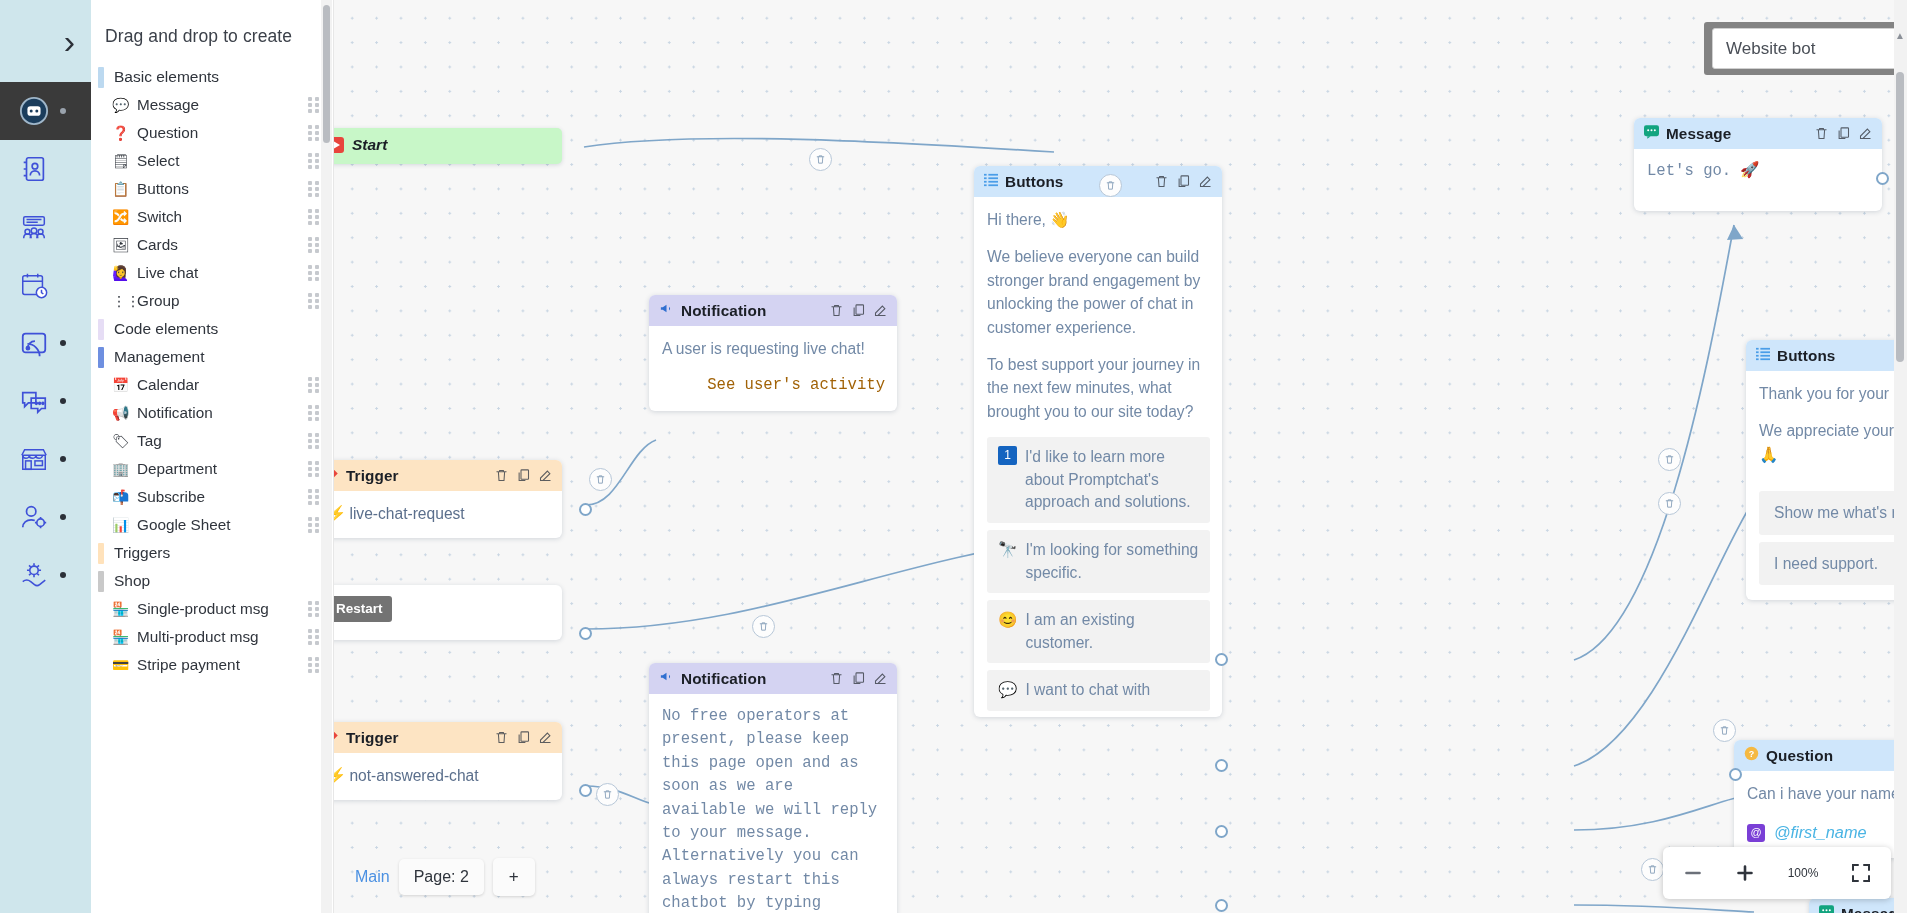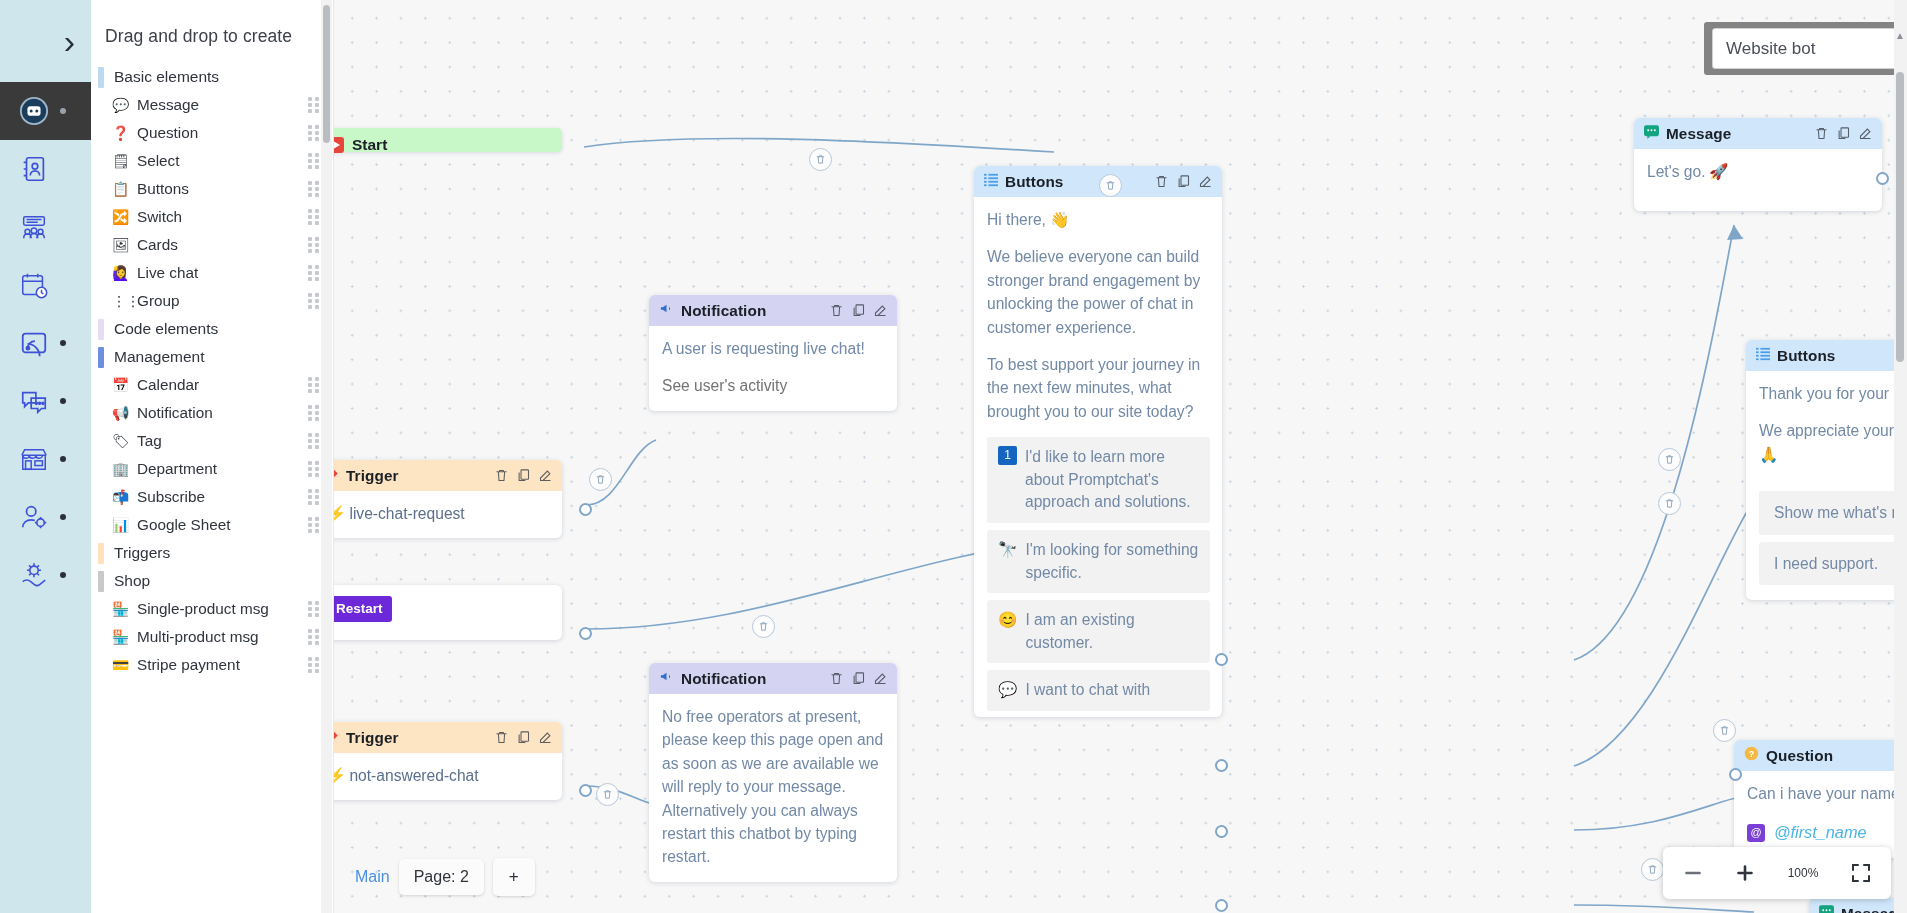--- a/index.html
+++ b/index.html
@@ -105,21 +105,21 @@
   }
   .node-hd{
     display:flex; align-items:center; height:31px; padding:0 9px 0 10px;
     border-radius:6px 6px 0 0; gap:7px;
   }
   .node-hd .ttl{ font-weight:bold; font-size:15.3px; color:#1b1f26; flex:1; letter-spacing:.1px;}
   .node-hd .hic{ font-size:0; cursor:pointer; opacity:.82; }
   .node-hd .hic svg{ display:block; }
   .node-bd{ padding:11px 12px 13px 13px; color:#7289a6; line-height:1.50; }
   .node-bd p{ margin:0 0 14px; }
-  .node-bd p:last-child{ margin-bottom:0; }
+  .node-bd p:last-child{ margin-bottom:0;font-family:Liberation Mono, monospace; }
 
   .hd-blue{ background:#cfe6fb; }
   .hd-purple{ background:#d4d3f2; }
   .hd-orange{ background:#fde4c3; }
 
   .node.green-start{
     background:#c8f7c8; border-radius:5px; box-shadow:0 1px 4px rgba(40,60,90,.16);
   }
   .choice{
     background:#f2f2f2; border-radius:3px; margin:0 0 7px;
@@ -128,23 +128,23 @@
   }
   .choice:last-child{ margin-bottom:0; }
   .choice .emo{ flex:0 0 auto; line-height:1.45; }
   .btnrow{ background:#f2f2f2; border-radius:3px; margin:0 0 7px; padding:10px 15px; color:#7289a6;}
   .varchip{ display:flex; align-items:center; gap:9px; }
   .varchip .sq{
     width:18px;height:18px;border-radius:3px;background:#7a3fd6;color:#fff;
     font-size:11px;display:flex;align-items:center;justify-content:center;flex:0 0 18px;
   }
   .varchip .vt{ color:#49b4e4; font-style:italic; font-size:16.3px; }
-  .lnkword{ color:#737373; }
+  .lnkword{ color:#a16207;text-align:right; }
   .tagchip{
-    display:inline-block; background:#6d28d9; color:#fff; font-weight:bold;
+    display:inline-block; background:#737373; color:#fff; font-weight:bold;
     font-size:13.5px; padding:3px 9px; border-radius:3px;
   }
   .trigword{ color:#5b6f8c; }
   .trigword .bolt{ color:#f5c518; margin-right:3px; }
 
   
   .port{
     position:absolute; width:13px; height:13px; border-radius:50%;
     background:#fff; border:2.6px solid #7fa6c9; z-index:12;
   }
@@ -568,21 +568,21 @@
       <polygon points="1400,225 1393,240 1409,239"></polygon>
       <polygon points="1860,270 1847,262 1850,277"></polygon>
     </g>
   </svg>
 
   <div id="toolbar">
     <input id="bot-name" value="Website bot" style="">
 
   </div>
 
-  <div class="node green-start" style="left:-22px; top:128px; width:250px; height:24px;">
+  <div class="node green-start" style="left:-22px; top:128px; width:250px; height:36px;font-style:italic;">
     <div style="display:flex;align-items:center;gap:8px;padding:8px 0 0 16px;">
       <span style="width:16px;height:16px;border-radius:3px;background:#e8453c;display:inline-flex;align-items:center;justify-content:center;">
         <svg width="7" height="8" viewBox="0 0 7 8" fill="#fff">
             <polygon points="0,0 7,4 0,8"></polygon>
           </svg>
       </span>
       <span style="font-weight:bold;font-size:15.5px;color:#1b1f26;">Start</span>
     </div>
   </div>
 

